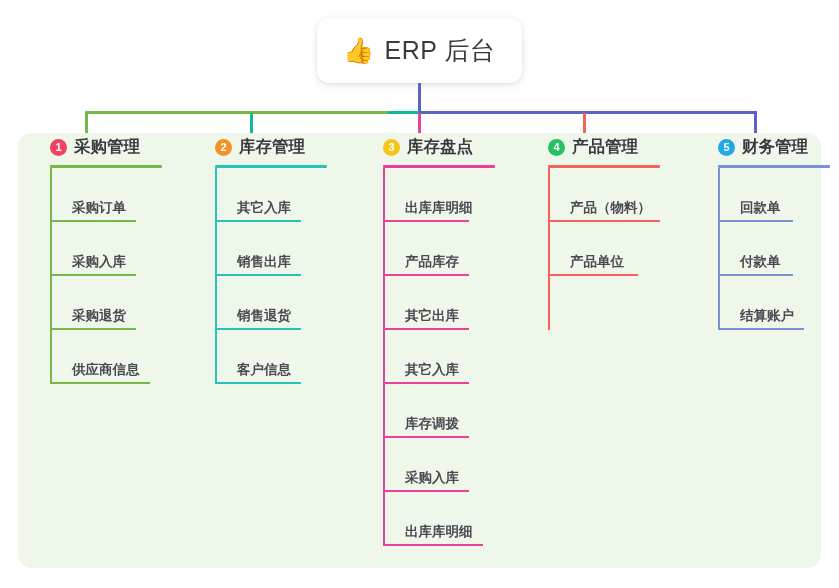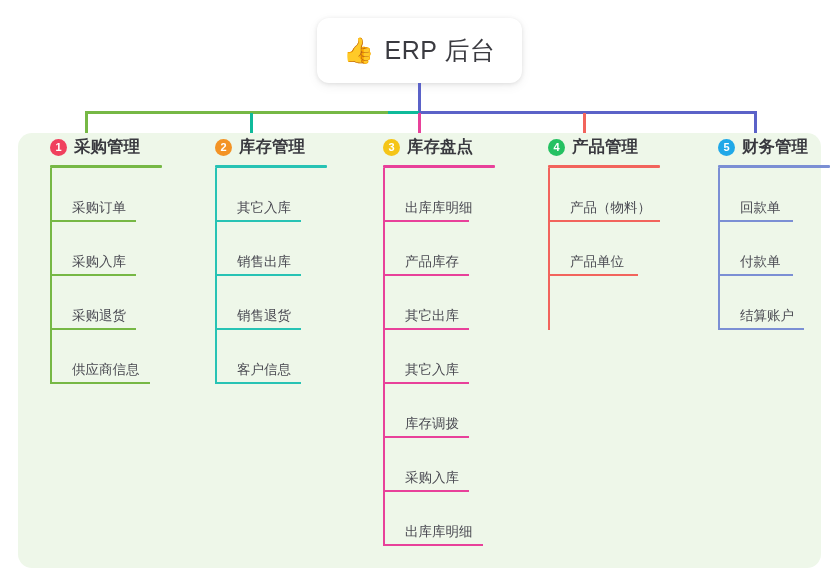--- a/index.html
+++ b/index.html
@@ -69,20 +69,21 @@
   .children{position:relative;padding-left:0;}
   .spine{position:absolute;left:0px;top:0;width:2px;}
   .item{
     position:relative;margin-left:0;
     height:54px;box-sizing:border-box;
     display:flex;align-items:flex-end;
   }
   .item-label{
     font-size:13.5px;color:#4a4a52;white-space:nowrap;
     padding:0 0 5px 22px;
+    font-weight:bold;
   }
   .item-rule{
     position:absolute;left:0;bottom:0;height:2px;
   }
 </style>
 </head>
 <body style="background: rgb(255, 255, 255);">
 
 <div id="root">
 

